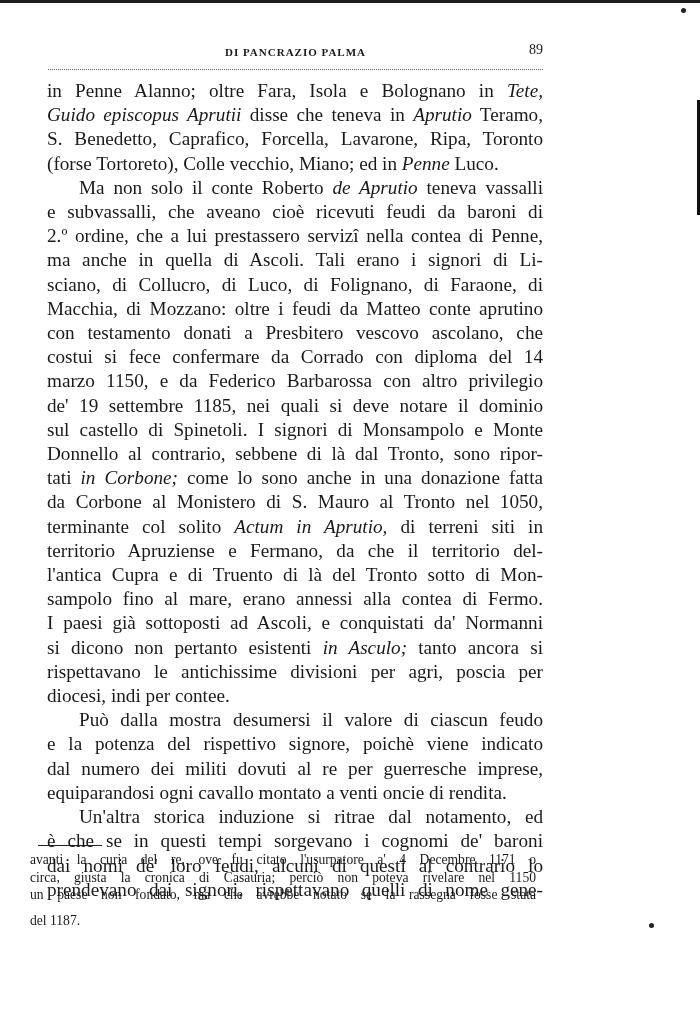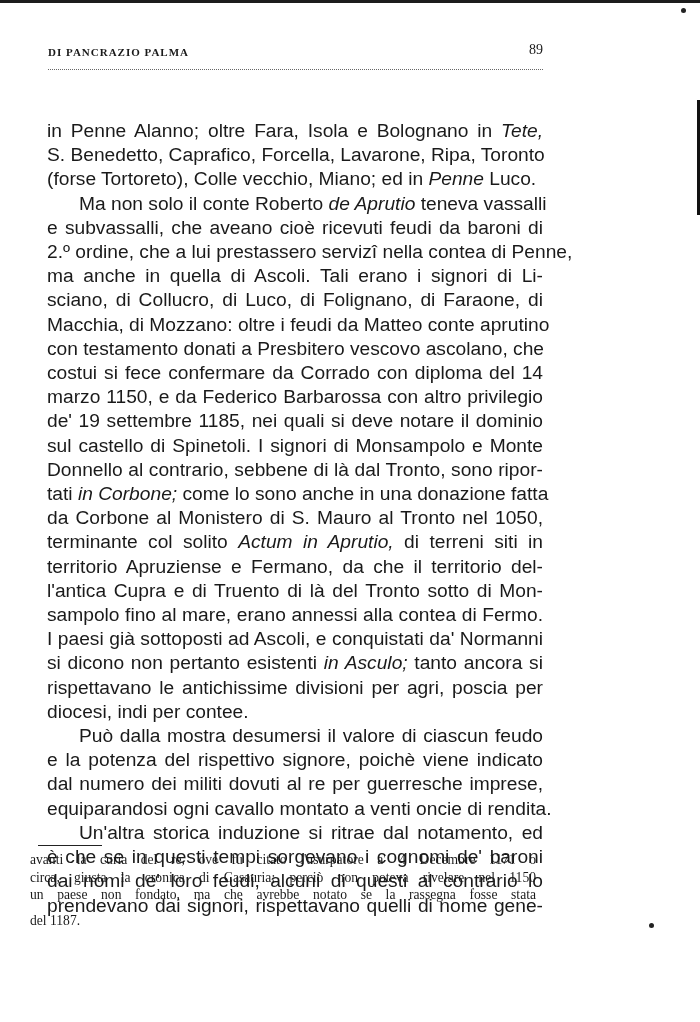--- a/index.html
+++ b/index.html
@@ -34,21 +34,21 @@
       border-radius: 50%;
     }
     .header {
       position: absolute;
       left: 48px; top: 42px;
       width: 495px; height: 26px;
     }
     .running-title {
       position: absolute;
       left: 0; right: 0; top: 4px;
-      text-align: left;
+      text-align: center;
       font-family: "Liberation Serif", serif;
       font-size: 11px;
       letter-spacing: 1px;
       font-weight: bold;
     }
     .page-number {
       position: absolute;
       right: 0; top: 0;
       font-family: "Liberation Serif", serif;
       font-size: 14px;
@@ -56,24 +56,23 @@
     .header-rule {
       position: absolute;
       left: 48px; top: 69px;
       width: 495px; height: 0;
       border-top: 1px dotted #666;
     }
     .body-text {
       position: absolute;
       left: 47px; top: 79px;
       width: 496px;
-      font-family: Liberation Sans, sans-serif;
+      font-family: Liberation Serif, serif;
       font-size: 19.2px;
       line-height: 24.2px;
-      margin-top: 40px;
     }
     .line {
       display: block;
       white-space: nowrap;
       text-align: justify;
       text-align-last: justify;
     }
     .line.last { text-align-last: left; }
     .line.indent { padding-left: 32px; }
     i { font-style: italic; }
@@ -103,20 +102,21 @@
 <div class="scan-dot" style="left:649px; top:923px;"></div>
 
 <div class="header">
   <div class="running-title">DI PANCRAZIO PALMA</div>
   <div class="page-number">89</div>
 </div>
 <div class="header-rule"></div>
 
 <div class="body-text" id="body-text">
     <span class="line"><span>in Penne Alanno; oltre Fara, Isola e Bolognano in </span><i>Tete,</i></span>
+    <span class="line"><i>Guido episcopus Aprutii</i><span> disse che teneva in </span><i>Aprutio</i><span> Teramo,</span></span>
     <span class="line"><span>S. Benedetto, Caprafico, Forcella, Lavarone, Ripa, Toronto</span></span>
     <span class="line last"><span>(forse Tortoreto), Colle vecchio, Miano; ed in </span><i>Penne</i><span> Luco.</span></span>
     <span class="line indent"><span>Ma non solo il conte Roberto </span><i>de Aprutio</i><span> teneva vassalli</span></span>
     <span class="line"><span>e subvassalli, che aveano cioè ricevuti feudi da baroni di</span></span>
     <span class="line"><span>2.º ordine, che a lui prestassero servizî nella contea di Penne,</span></span>
     <span class="line"><span>ma anche in quella di Ascoli. Tali erano i signori di Li-</span></span>
     <span class="line"><span>sciano, di Collucro, di Luco, di Folignano, di Faraone, di</span></span>
     <span class="line"><span>Macchia, di Mozzano: oltre i feudi da Matteo conte aprutino</span></span>
     <span class="line"><span>con testamento donati a Presbitero vescovo ascolano, che</span></span>
     <span class="line"><span>costui si fece confermare da Corrado con diploma del 14</span></span>

